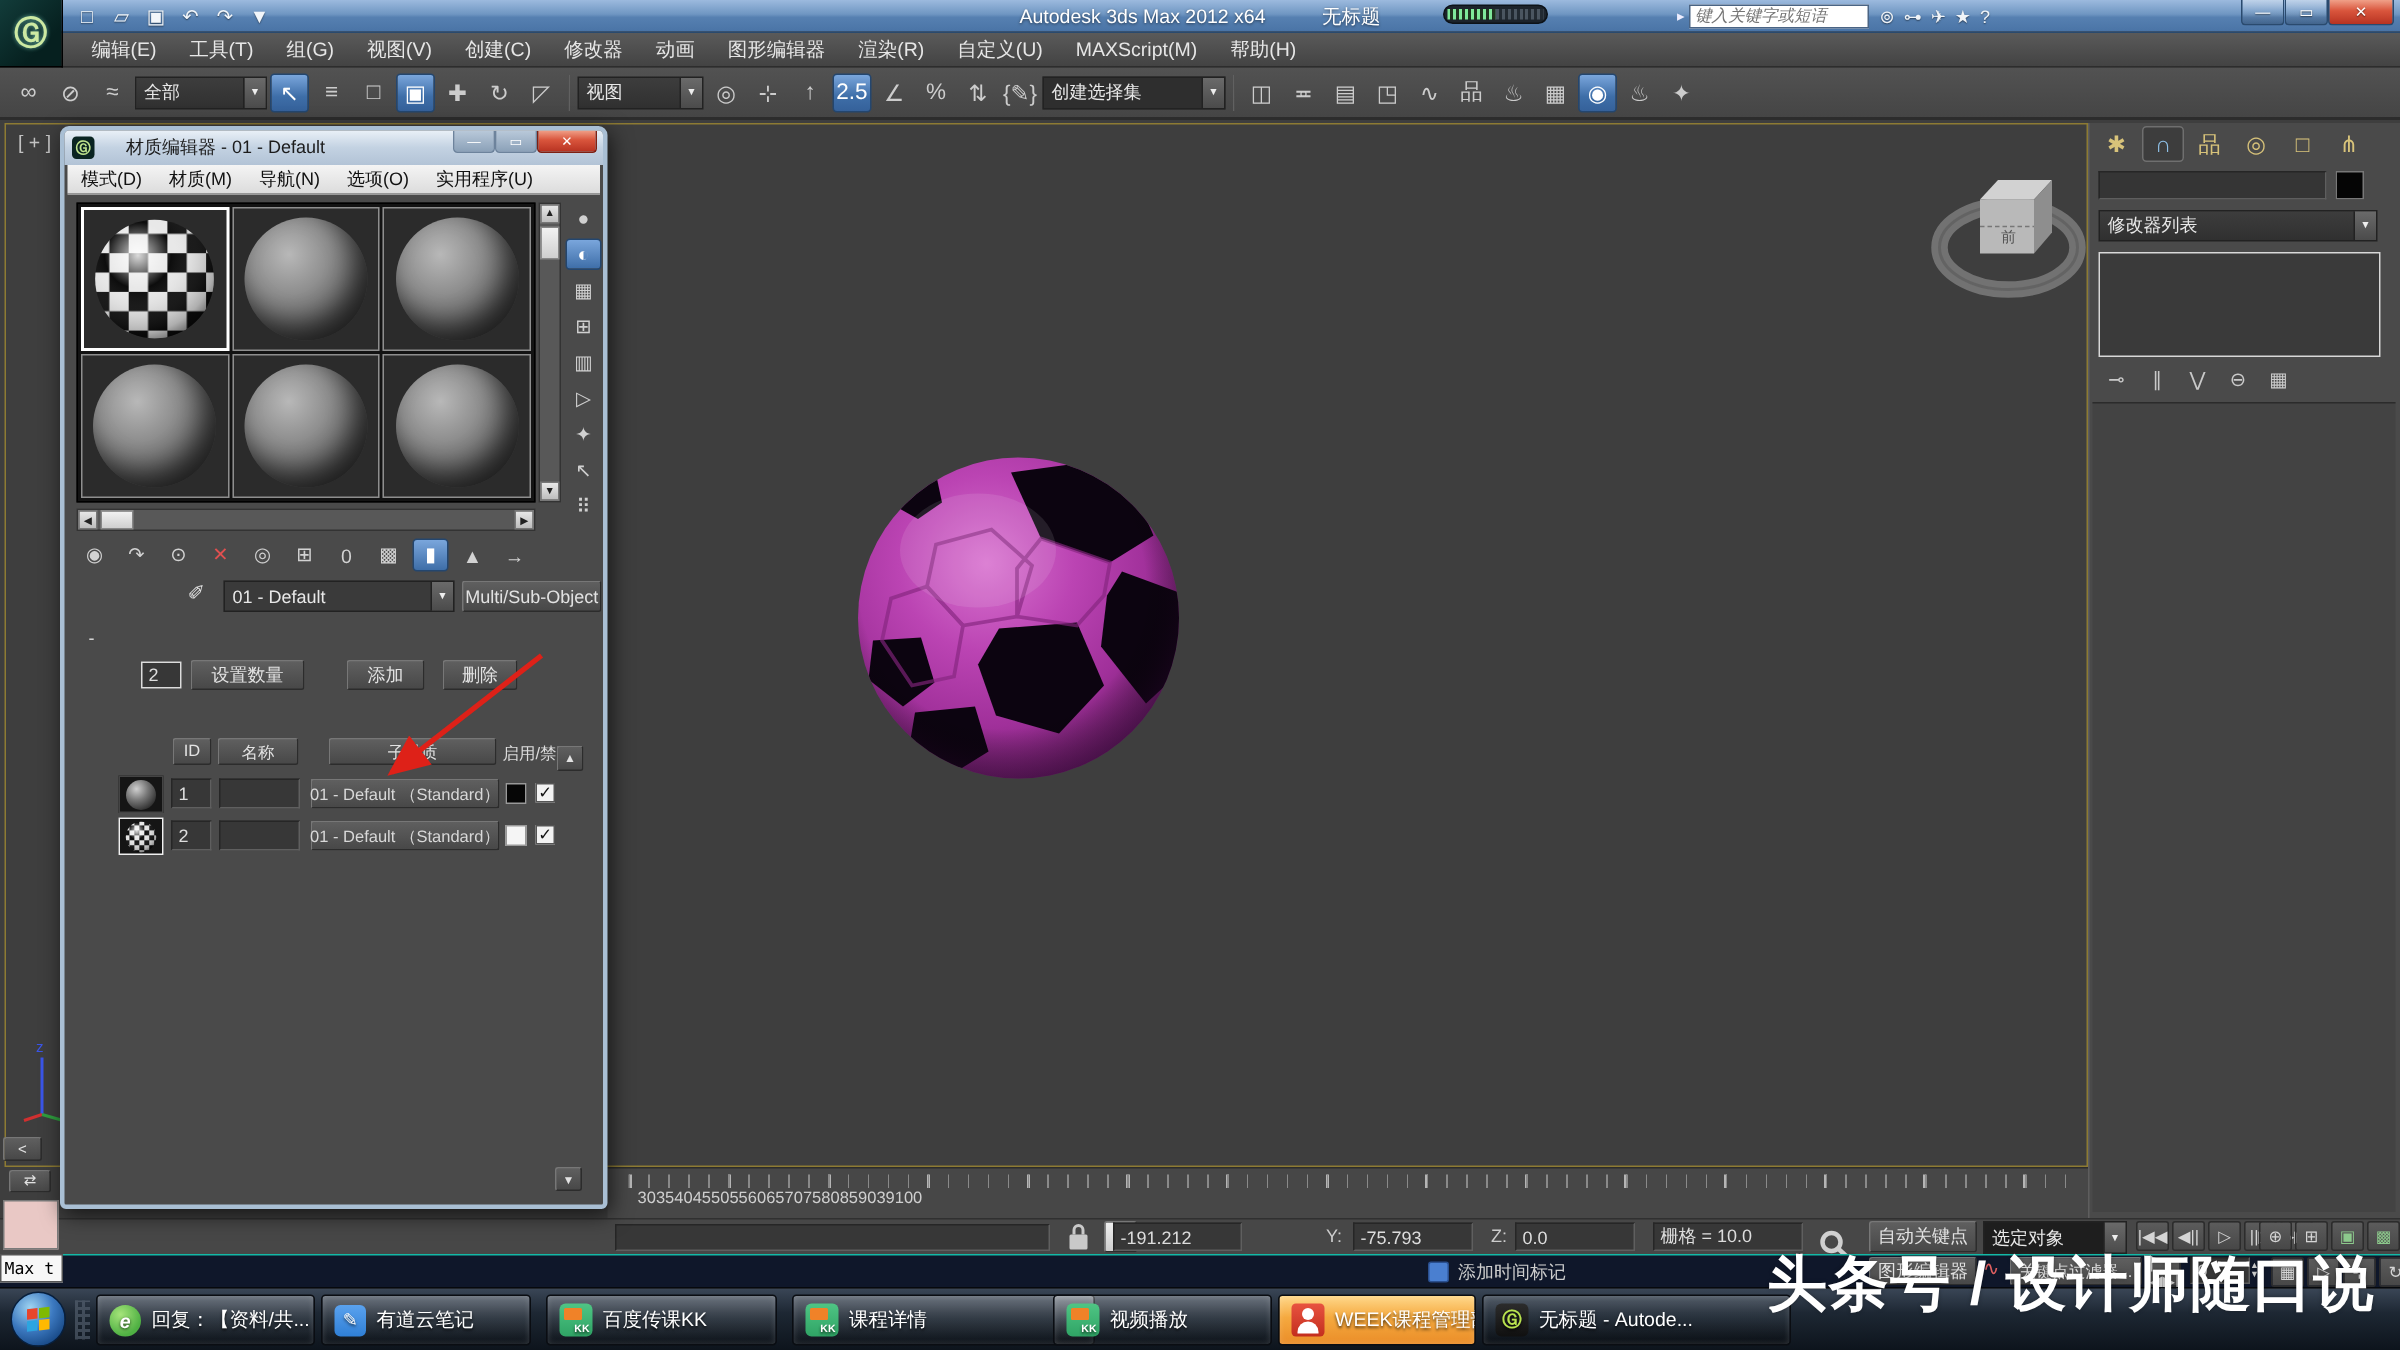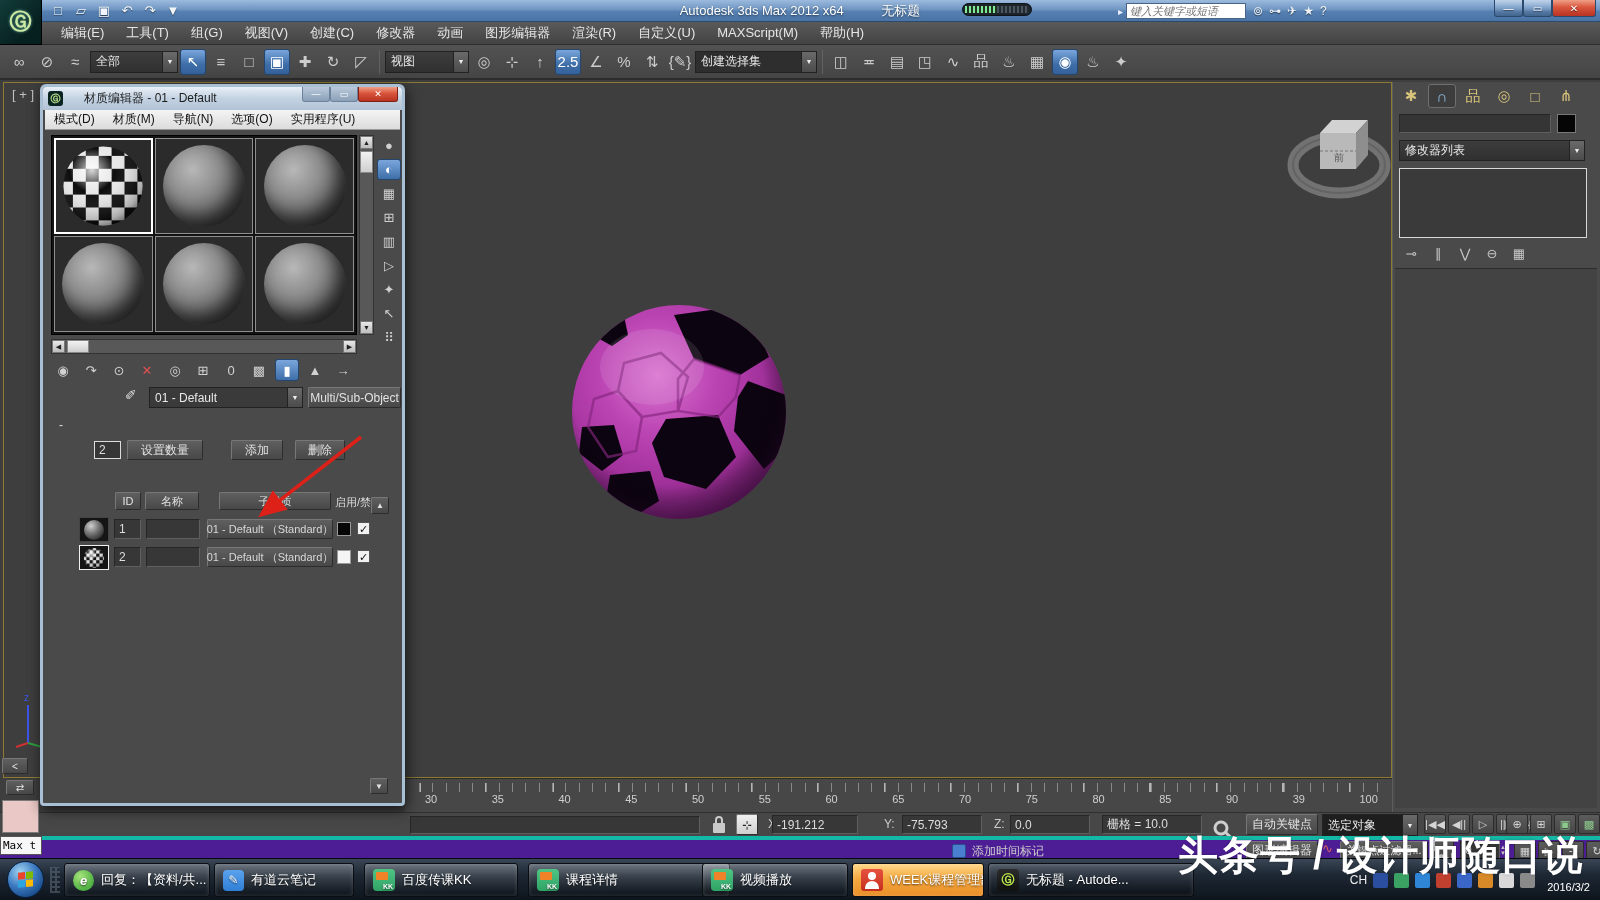--- a/index.html
+++ b/index.html
@@ -75,24 +75,24 @@
   #stack-icons { position:absolute; left:8px; top:162px; display:flex; gap:7px; }
   #stack-icons span { width:20px; height:18px; display:flex; align-items:center; justify-content:center; color:#c9c9c9; font-size:13px; }
   #panel-rollout-area { position:absolute; left:2px; top:186px; width:202px; height:540px; background:#434343;
     border-top:1px solid #2b2b2b; }
 
   
   #ruler { position:absolute; left:405px; top:778px; width:987px; height:34px; background:#474747; border-top:1px solid #2c2c2c; z-index:3;}
   #ruler .tickstrip { position:absolute; left:14px; right:14px; top:4px; height:9px;
     background:repeating-linear-gradient(90deg,#8a8a8a 0 1px,transparent 1px 13.3px),
                repeating-linear-gradient(90deg,#b5b5b5 0 2px,transparent 2px 66.4px); }
-  #ruler .labels { position:absolute; left:20px; right:14px; top:14px; display:flex; justify-content:space-between; }
+  #ruler .labels { position:absolute; left:20px; right:14px; top:14px; display:flex; }
   .tick-label { color:#cfcfcf; font-size:11px; }
   #status-row1 { position:absolute; left:0; top:812px; width:1600px; height:24px; background:#474747; border-top:1px solid #303030; z-index:3;}
-  #status-row2 { position:absolute; left:0; top:836px; width:1600px; height:22px; background:#4c1d95; border-top:4px solid #14b8a6; z-index:3;}
+  #status-row2 { position:absolute; left:0; top:836px; width:1600px; height:22px; background:#0f172a; border-top:1px solid #14b8a6; z-index:3;}
   .inset { background:#373737; border:1px solid #262626; border-bottom-color:#5f5f5f; border-right-color:#5f5f5f;
     color:#dddddd; font-size:12px; padding:0 4px; display:flex; align-items:center; }
   .slabel { color:#cccccc; font-size:12px; }
   .btn3d { background:linear-gradient(#5f5f5f,#484848); border:1px solid #2c2c2c; border-top-color:#777; border-left-color:#777;
     color:#e2e2e2; font-size:12px; display:flex; align-items:center; justify-content:center; border-radius:2px; white-space:nowrap;}
   .mini-icons { display:flex; gap:2px; }
   .mini-icons span { width:22px; height:20px; display:flex; align-items:center; justify-content:center;
     background:linear-gradient(#5c5c5c,#474747); border:1px solid #2c2c2c; border-radius:2px; color:#d5d5d5; font-size:11px; }
 
   
@@ -426,21 +426,21 @@
 </div>
 
 <div id="status-row1">
   <div class="inset abs" style="left:410px;top:3px;width:290px;height:18px"></div>
   <svg class="abs" style="left:712px;top:2px" width="14" height="19" viewBox="0 0 14 19">
     <rect x="1" y="8" width="12" height="10" rx="1" fill="#c9c9c9"></rect>
     <path d="M4 8 V5 a3 3 0 0 1 6 0 V8" fill="none" stroke="#c9c9c9" stroke-width="2"></path>
   </svg>
   <div class="btn3d abs" style="left:736px;top:1px;width:22px;height:21px;background:linear-gradient(#f0f0f0,#cfcfcf);color:#222">⊹</div>
   <span class="slabel abs" style="left:768px;top:4px">X:</span>
-  <div class="inset abs" style="left:772px;top:2px;width:86px;height:19px">
+  <div class="inset abs" style="left:742px;top:2px;width:86px;height:19px">
     <span>-191.212</span>
     </div>
   <span class="slabel abs" style="left:884px;top:4px">Y:</span>
   <div class="inset abs" style="left:902px;top:2px;width:80px;height:19px">
     <span>-75.793</span>
     </div>
   <span class="slabel abs" style="left:994px;top:4px">Z:</span>
   <div class="inset abs" style="left:1010px;top:2px;width:80px;height:19px">
     <span>0.0</span>
     </div>
@@ -721,27 +721,15 @@
     <span>视频播放</span>
   </div>
   <div class="task-btn week" style="left:852px;width:132px">
     <span class="ticon icon-week"></span>
     <span>WEEK课程管理部...</span>
   </div>
   <div class="task-btn activeapp" style="left:988px;width:206px">
     <span class="ticon icon-max">Ⓖ</span>
     <span>无标题 - Autode...</span>
   </div>
-  <div id="tray">
-    <span id="tray-lang">CH</span>
-    <span class="tray-ico" style="background:#2b4f9e"></span>
-    <span class="tray-ico" style="background:#3aa163"></span>
-    <span class="tray-ico" style="background:#2f86d6"></span>
-    <span class="tray-ico" style="background:#c04030"></span>
-    <span class="tray-ico" style="background:#3a66c8"></span>
-    <span class="tray-ico" style="background:#d88a28"></span>
-    <span class="tray-ico" style="background:#d8d8d8"></span>
-    <span class="tray-ico" style="background:#8a8a8a"></span>
-    <span id="tray-date">2016/3/2</span>
-  </div>
 </div>
 
 <div id="watermark">头条号 / 设计师随口说</div>
 
 </body></html>

